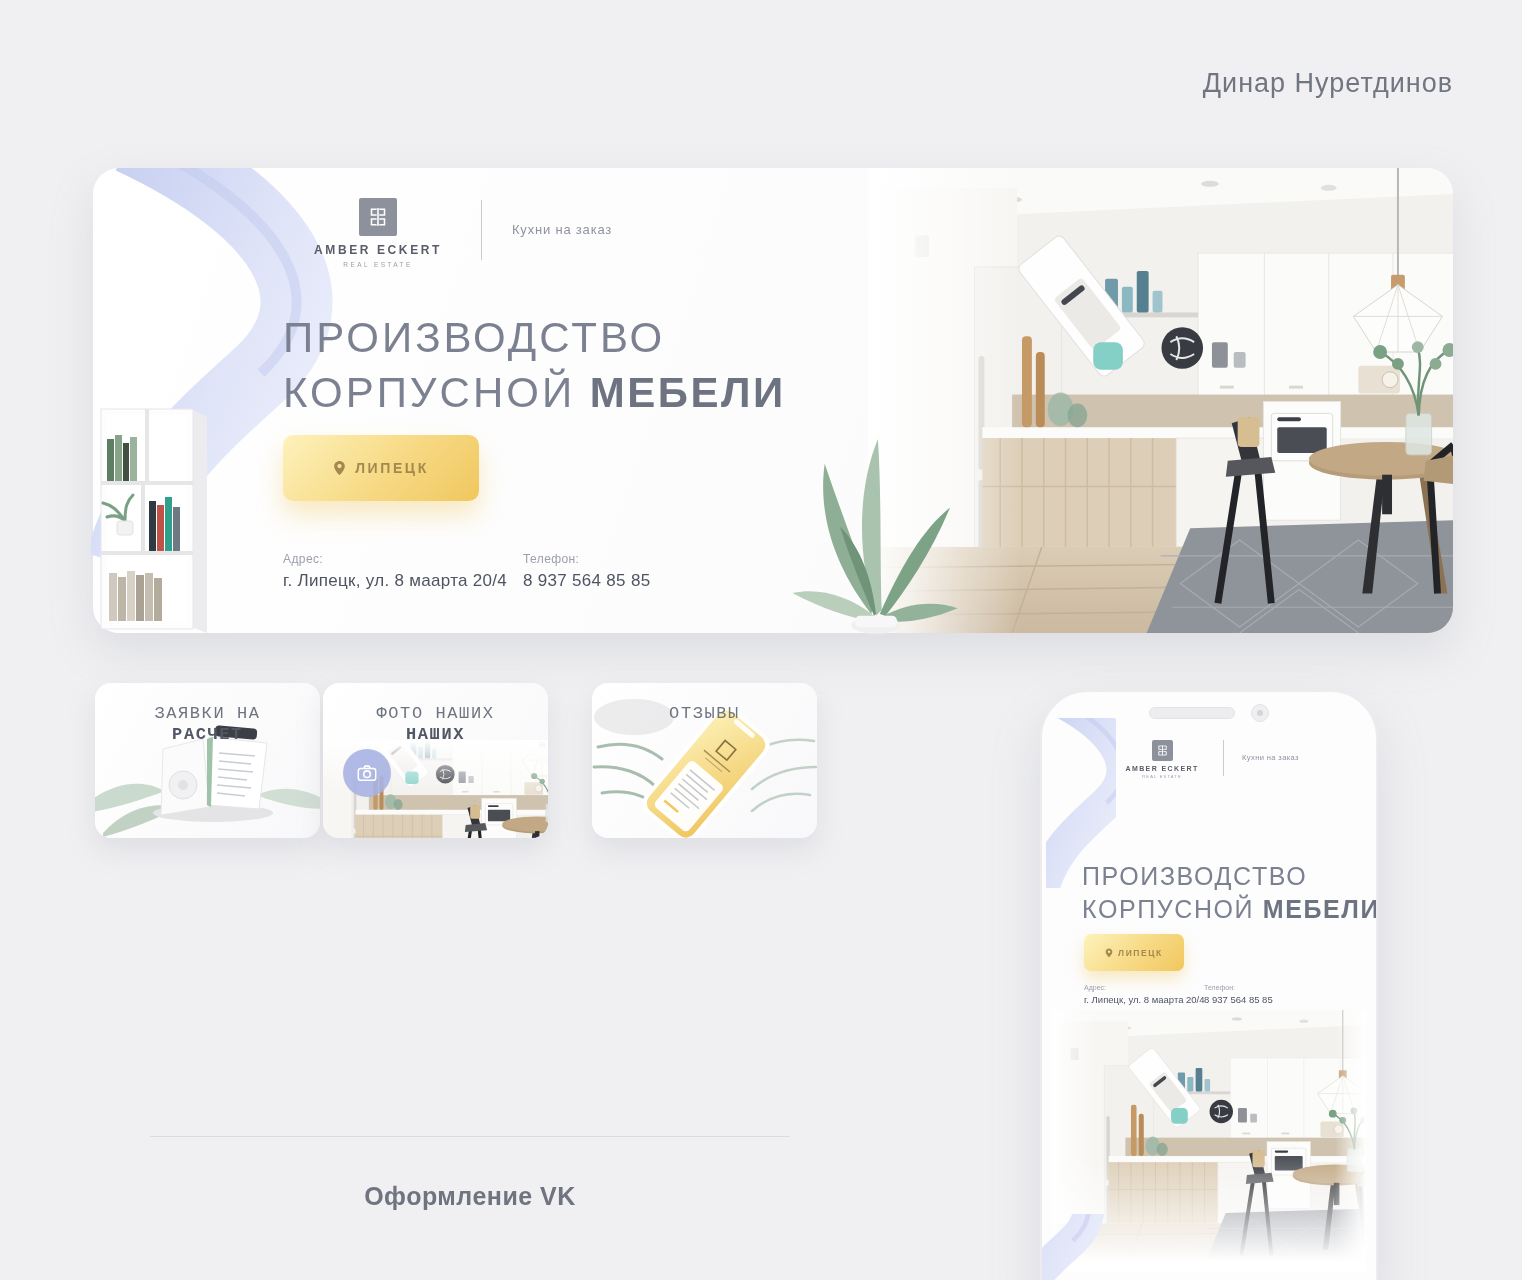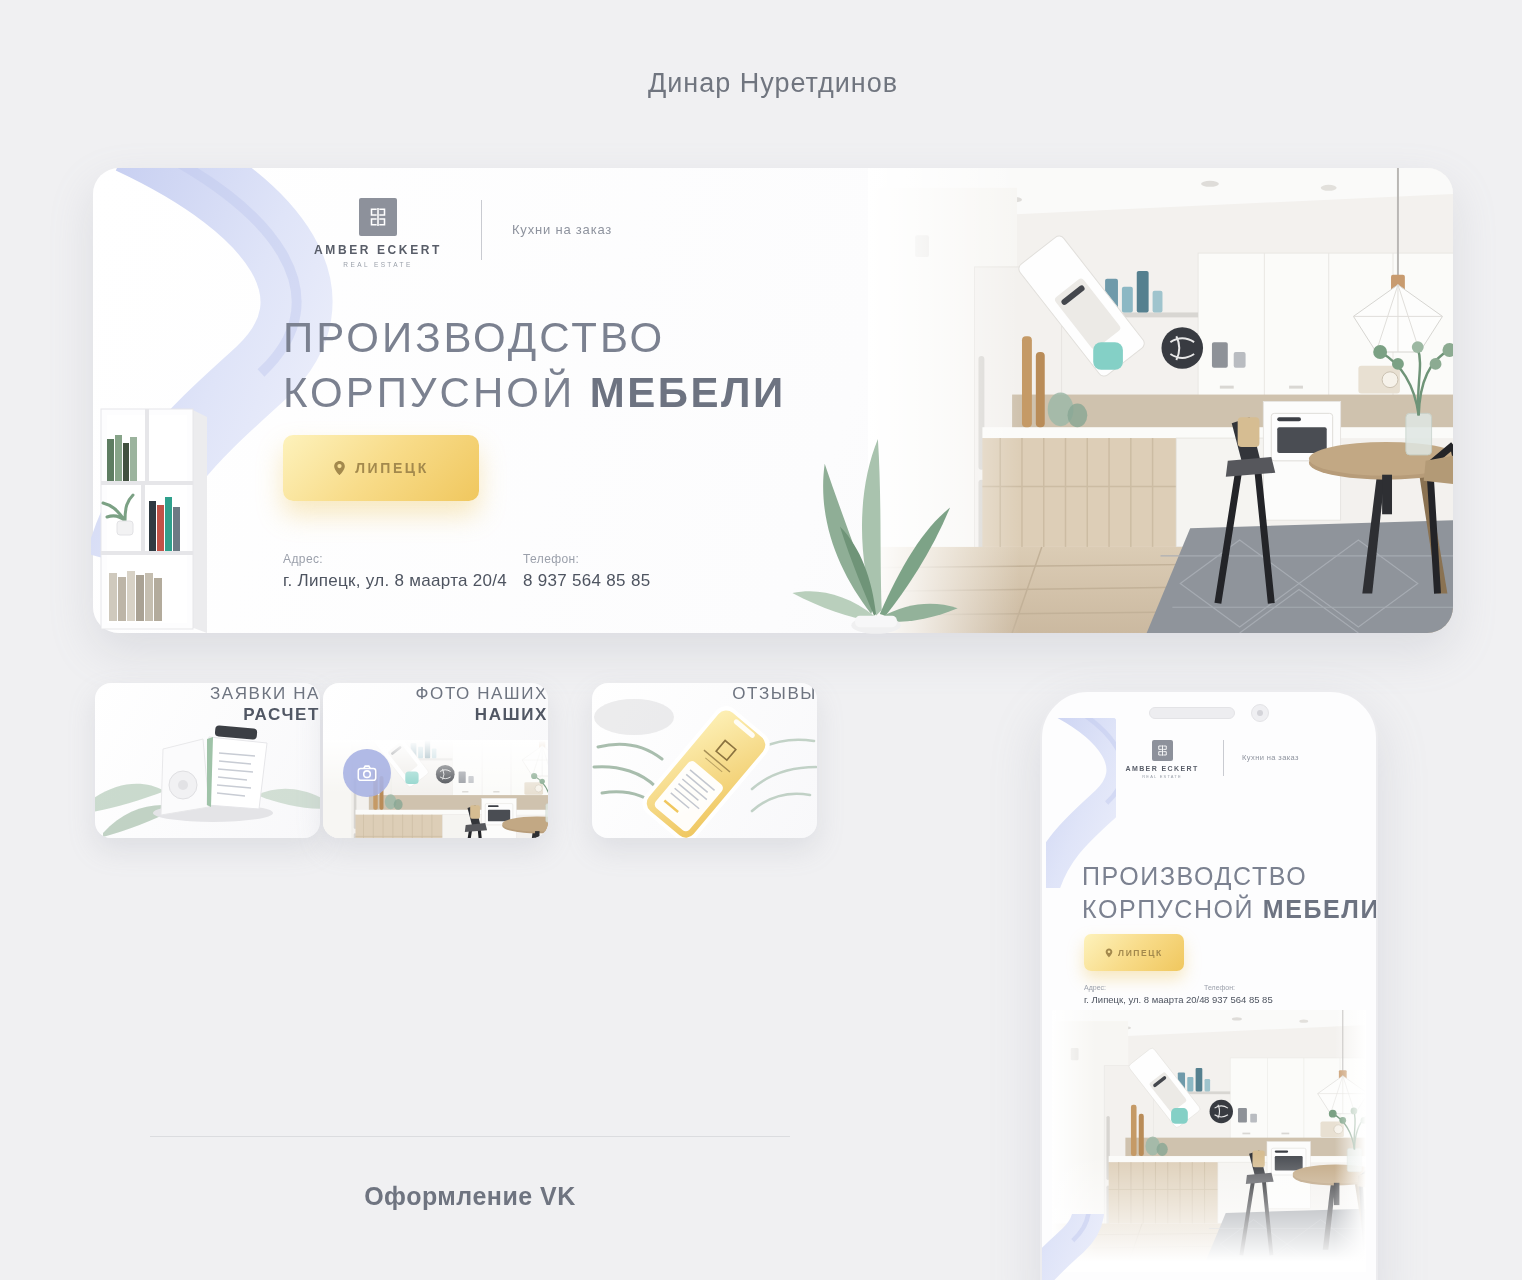--- a/index.html
+++ b/index.html
@@ -6,21 +6,21 @@
   html,body { width:1522px; height:1280px; }
   body {
     position:relative; overflow:hidden;
     background:#f0f0f2;
     font-family:"Liberation Sans", sans-serif;
     color:#4e5460;
   }
   
   .page-title {
     position:absolute; left:93px; top:68px; width:1360px;
-    text-align:center; font-size:27px; letter-spacing:1px; color:#70757f;
+    text-align:right; font-size:27px; letter-spacing:1px; color:#70757f;
   }
   .footer-divider {
     position:absolute; left:150px; top:1136px; width:640px; height:1px;
     background:#dbdcdf;
   }
   .footer-caption {
     position:absolute; left:150px; top:1182px; width:640px;
     text-align:center; font-size:25px; letter-spacing:.5px; color:#6f7480;font-weight:bold;
   }
   
@@ -71,22 +71,22 @@
   .plant-big { position:absolute; left:688px; top:208px; width:190px; height:262px; z-index:3; }
 
   
   .menu-card {
     position:absolute; top:683px; width:225px; height:155px;
     background:linear-gradient(120deg,#ffffff,#f8f8fa);
     border-radius:16px; overflow:hidden; cursor:pointer;
     box-shadow:0 12px 28px rgba(140,146,162,.18);
   }
   .card-1 { left:95px; } .card-2 { left:323px; } .card-3 { left:592px; }
-  .card-title { position:relative; z-index:4; text-align:right;
-                font-size:17px; letter-spacing:1.6px; color:#6e7480; line-height:21px; }
+  .card-title { position:relative; z-index:4; padding-top:20px; text-align:center;
+                font-size:17px; letter-spacing:1.6px; color:#6e7480; line-height:21px;font-family:Liberation Mono, monospace; }
   .card-title b { display:block; font-weight:700; color:#50566 3; color:#515764; }
   .card-art { position:absolute; inset:0; }
   .card-art svg { width:100%; height:100%; display:block; }
   .card2-photo { position:absolute; left:0; right:0; bottom:0; height:98px; overflow:hidden; }
   .card2-photo svg { width:100%; height:160px; display:block; margin-top:-20px; }
   .card2-photo::after { content:""; position:absolute; inset:0;
     background:linear-gradient(to bottom,#ffffff 0%,rgba(255,255,255,0) 55%); }
   .camera-badge {
     position:absolute; left:20px; top:66px; width:48px; height:48px; z-index:5;
     border-radius:50%; background:rgba(166,176,226,.88);

